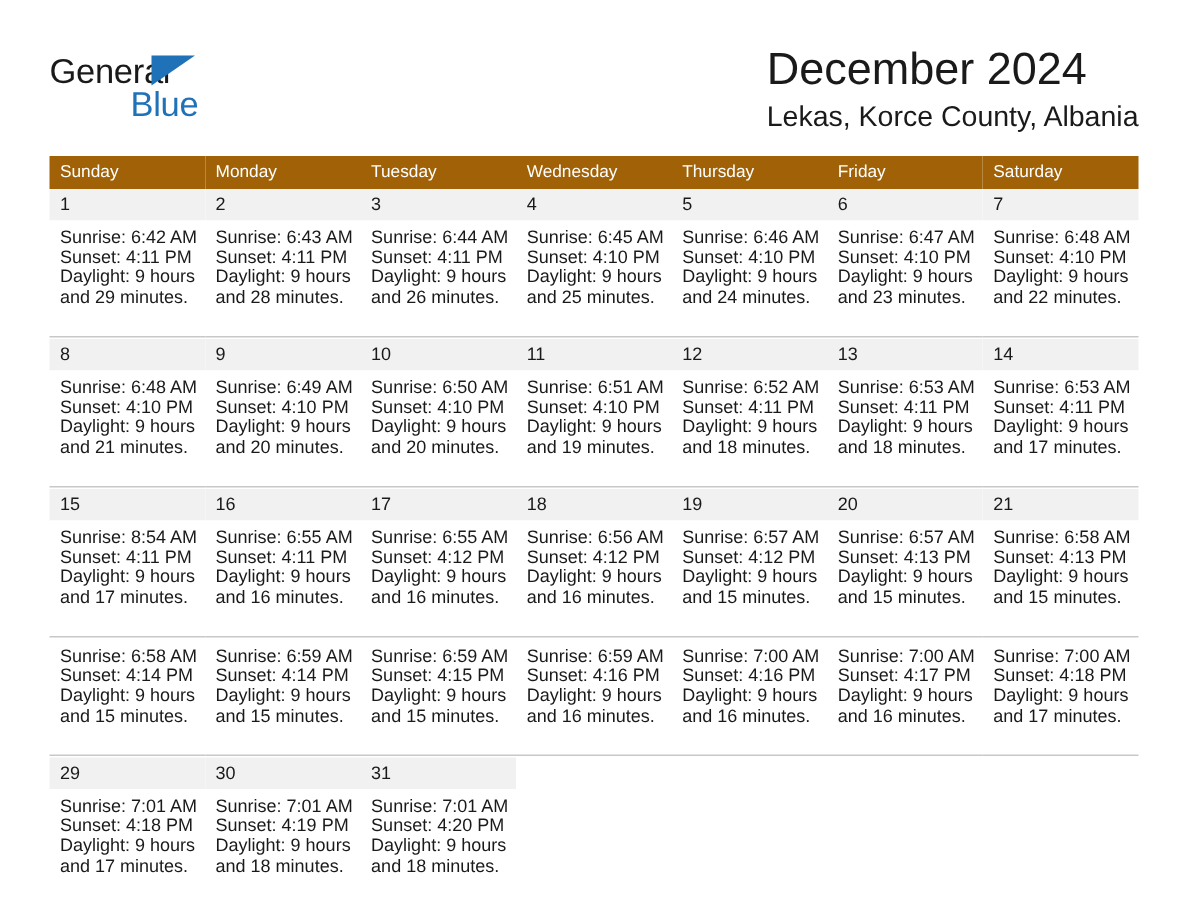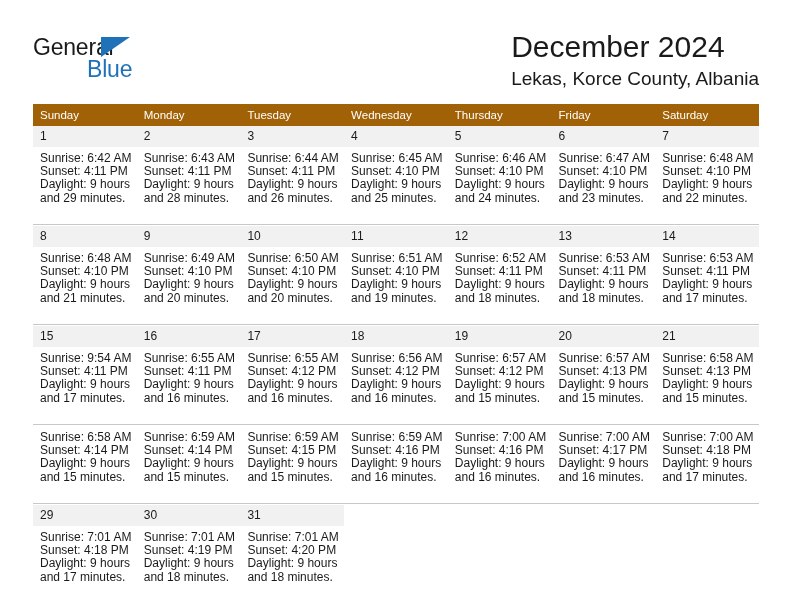--- a/index.html
+++ b/index.html
@@ -303,21 +303,21 @@
         <td>15</td>
         <td>16</td>
         <td>17</td>
         <td>18</td>
         <td>19</td>
         <td>20</td>
         <td>21</td>
       </tr>
       <tr class="info-row">
         <td>
-          <div class="info-line">Sunrise: 9:54 AM</div>
+          <div class="info-line">Sunrise: 8:54 AM</div>
           <div class="info-line">Sunset: 4:11 PM</div>
           <div class="info-line">Daylight: 9 hours</div>
           <div class="info-line">and 17 minutes.</div>
         </td>
         <td>
           <div class="info-line">Sunrise: 6:55 AM</div>
           <div class="info-line">Sunset: 4:11 PM</div>
           <div class="info-line">Daylight: 9 hours</div>
           <div class="info-line">and 16 minutes.</div>
         </td>

